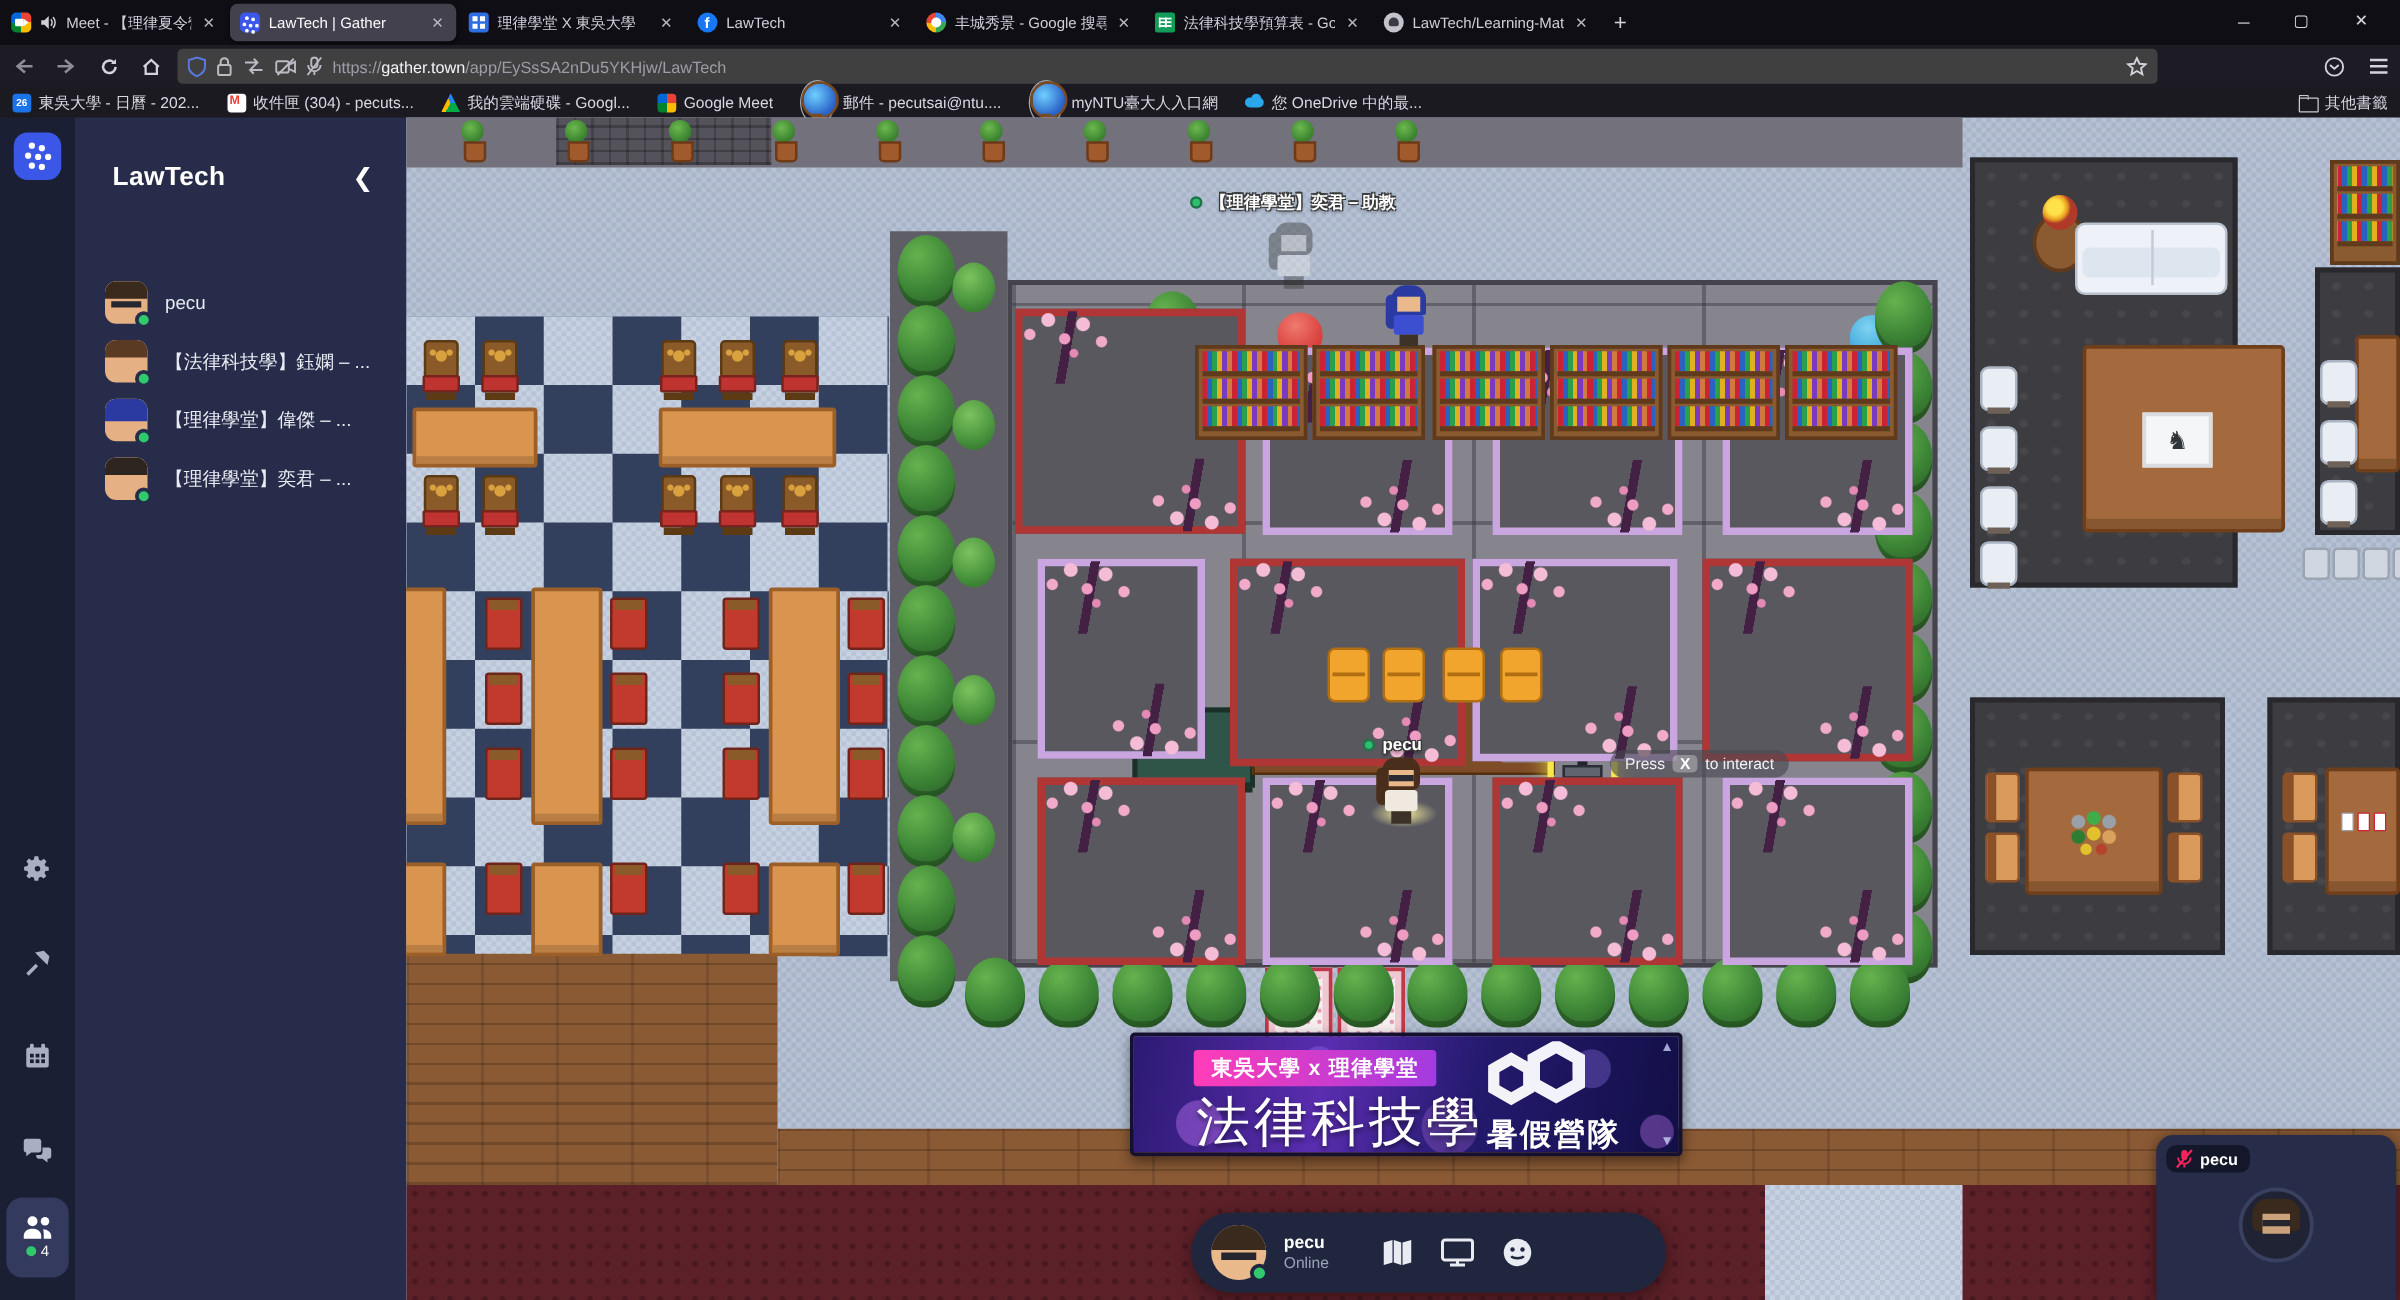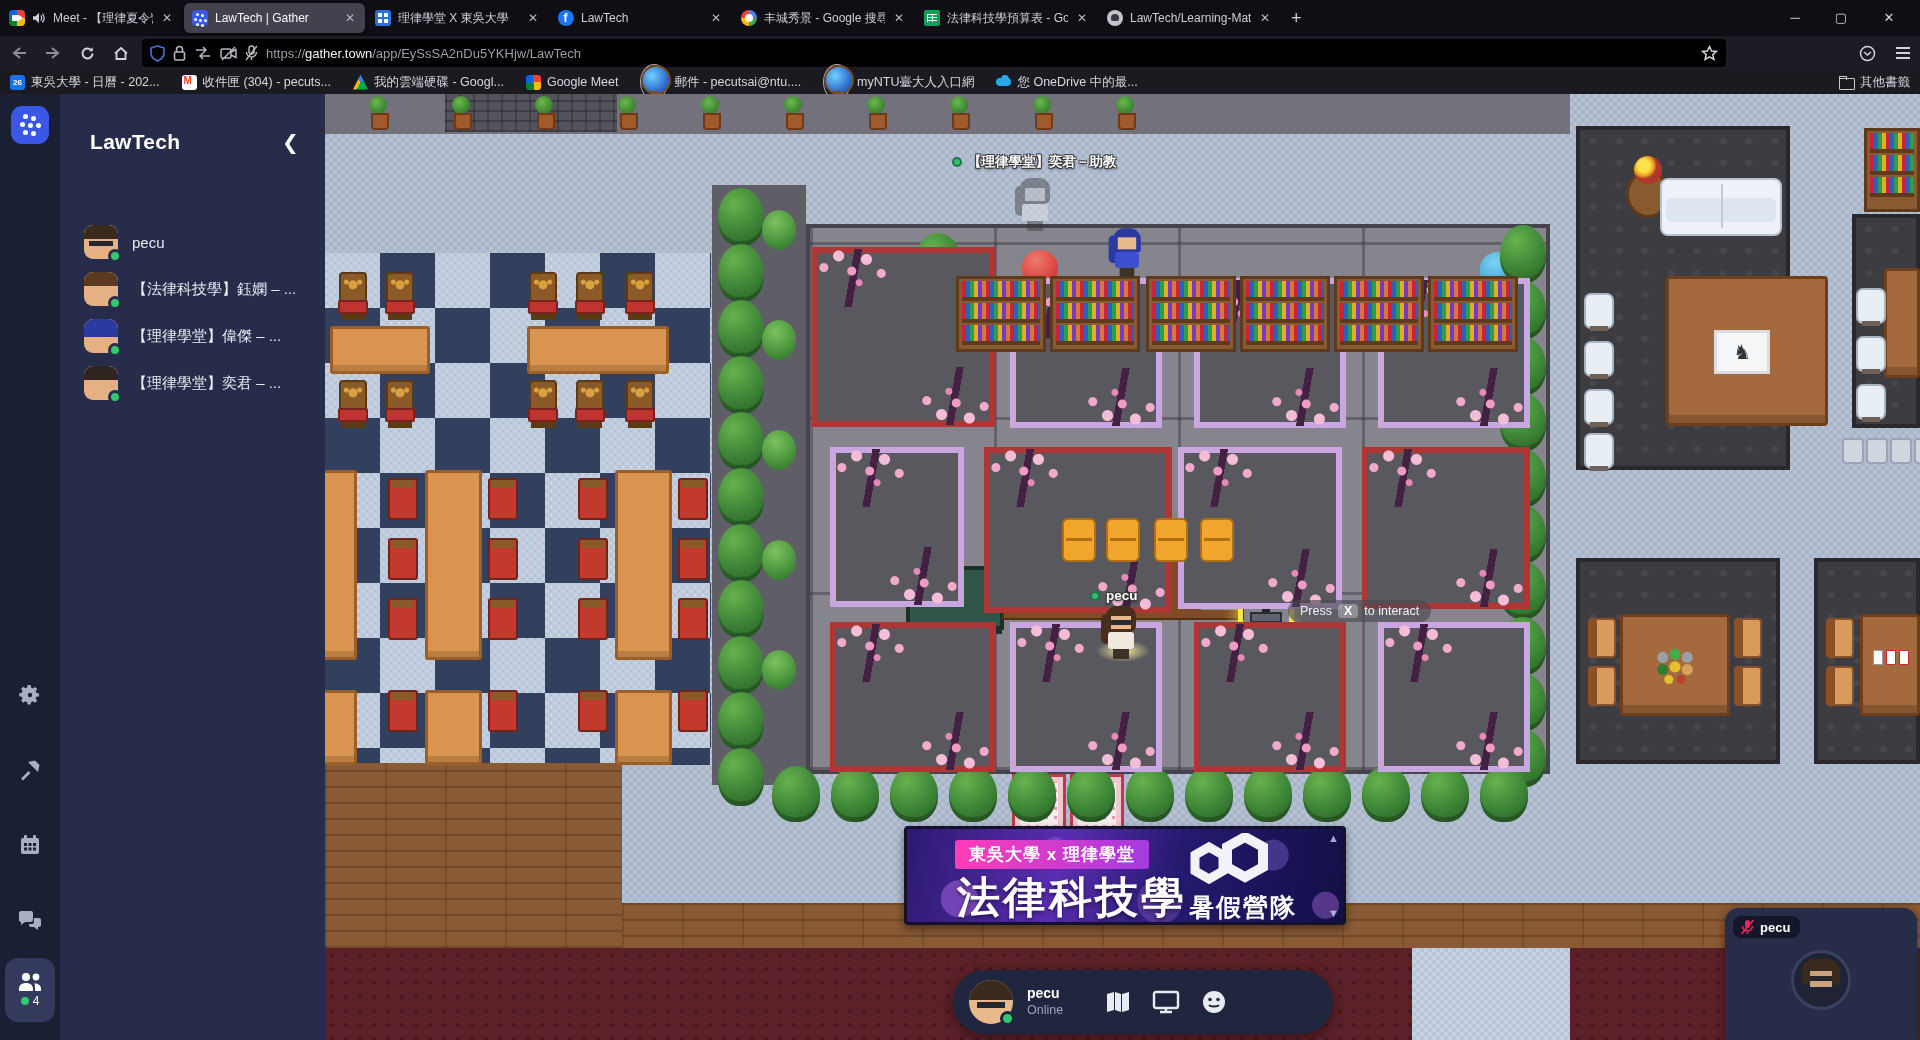--- a/index.html
+++ b/index.html
@@ -30,21 +30,21 @@
   .fav.sheets::after { content:""; position:absolute; left:3px; top:4px; width:10px; height:8px;
     background:linear-gradient(#fff 1.5px,transparent 1.5px) 0 0/10px 3px, linear-gradient(90deg,#fff 1.5px,transparent 1.5px) 0 0/5px 8px; }
   .fav.github { background:#c3c3cc; border-radius:50%; }
   .fav.github::after { content:""; position:absolute; left:4px; top:4px; width:8px; height:7px; background:#3a3a44; border-radius:4px 4px 2px 2px; }
   .spk { width:14px; height:12px; flex:0 0 auto; }
   .newtab { color:#d0d0d8; font-size:18px; padding:2px 10px; align-self:center; }
   .wctrl { position:absolute; top:0; height:34px; width:46px; display:flex; align-items:center; justify-content:center; color:#d6d6de; font-size:13px; }
 
   #navbar { position:absolute; left:0; top:36px; width:1920px; height:34px; background:#1d1c24; display:flex; align-items:center; }
   .navic { width:30px; height:26px; display:flex; align-items:center; justify-content:center; margin-left:4px; color:#d3d3db; }
-  #urlbar { position:absolute; left:142px; top:3px; width:1584px; height:28px; background:#000000; border-radius:4px; display:flex; align-items:center; padding:0 8px; gap:8px; }
+  #urlbar { position:absolute; left:142px; top:3px; width:1584px; height:28px; background:#404040; border-radius:4px; display:flex; align-items:center; padding:0 8px; gap:8px; }
   #urlbar .txt { font-size:13px; color:#9d9daa; white-space:nowrap; overflow:hidden; flex:1; }
   #urlbar .txt b { color:#f4f4f8; font-weight:normal; }
   .permic { opacity:.9; }
 
   #bookmarks { position:absolute; left:0; top:70px; width:1920px; height:24px; background:#1b1a21; display:flex; align-items:center; padding:0 10px; gap:22px; }
   .bm { display:flex; align-items:center; gap:6px; color:#d8d8e0; font-size:12.5px; white-space:nowrap; }
   .bi { width:15px; height:15px; position:relative; flex:0 0 auto; border-radius:3px; }
   .bi.cal { background:#1a73e8; color:#fff; font-size:8px; font-weight:bold; display:flex; align-items:center; justify-content:center; }
   .bi.gmail { background:#fff; }
   .bi.gmail::after { content:"M"; position:absolute; left:2px; top:0px; color:#ea4335; font-weight:bold; font-size:10px; }
@@ -201,21 +201,21 @@
   
   #banner { width:442px; height:99px; border:3px solid #14102e; border-radius:4px; box-shadow:0 4px 10px rgba(0,0,0,.45); overflow:hidden;
     background:
       radial-gradient(circle at 12% 75%,rgba(205,125,255,.38) 0 18px,transparent 19px),
       radial-gradient(circle at 34% 22%,rgba(150,120,255,.32) 0 12px,transparent 13px),
       radial-gradient(circle at 58% 78%,rgba(220,140,255,.22) 0 22px,transparent 23px),
       radial-gradient(circle at 84% 28%,rgba(160,130,255,.3) 0 15px,transparent 16px),
       radial-gradient(circle at 96% 82%,rgba(205,125,255,.35) 0 13px,transparent 14px),
       linear-gradient(100deg,#2c1a72,#5a2db0 35%,#241a6e 62%,#120f46); }
   #banner .chip { position:absolute; left:48px; top:11px; padding:3px 14px; border-radius:3px; background:linear-gradient(90deg,#ff3db8,#a33be0); color:#fff; font-weight:bold; font-size:17px; letter-spacing:1px; }
-  #banner .big { position:absolute; left:50px; top:40px; color:#fff; font-size:43px; font-weight:bold; letter-spacing:3px; font-family:"Liberation Serif","DejaVu Serif",serif; text-shadow:0 2px 4px rgba(0,0,0,.5); }
+  #banner .big { position:absolute; left:50px; top:40px; color:#fff; font-size:43px; font-weight:normal; letter-spacing:3px; font-family:"Liberation Serif","DejaVu Serif",serif; text-shadow:0 2px 4px rgba(0,0,0,.5); }
   #banner .sub { position:absolute; left:282px; top:62px; color:#fff; font-size:25px; font-weight:bold; letter-spacing:2px; font-family:"Liberation Serif","DejaVu Serif",serif; }
   #banner .arrow { position:absolute; right:4px; color:rgba(210,216,255,.75); font-size:11px; }
 
   
   #bottombar { position:absolute; left:953px; top:970px; width:380px; height:64px; background:#20263e; border-radius:32px; display:flex; align-items:center; padding:0 16px; gap:14px; box-shadow:0 4px 14px rgba(0,0,0,.4); }
   #bb-av { position:relative; width:44px; height:44px; border-radius:50%; background:#343b58; overflow:visible; flex:0 0 auto; }
   #bb-av .head { position:absolute; inset:0; border-radius:50%; overflow:hidden; background:#eab98b; }
   #bb-av .hair { position:absolute; left:0; top:0; width:100%; height:20px; background:#3a2a1e; }
   #bb-av .gl { position:absolute; left:8px; top:22px; width:28px; height:6px; background:#26262e; }
   #bb-av .dot { position:absolute; right:-2px; bottom:-2px; width:15px; height:15px; border-radius:50%; background:#31c96e; border:3px solid #20263e; }

